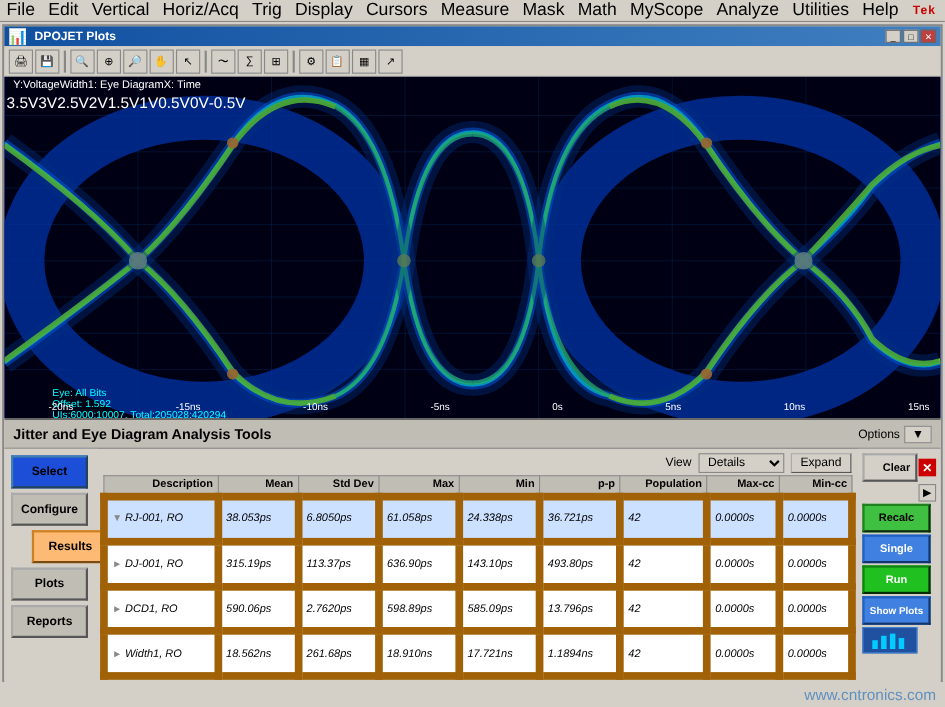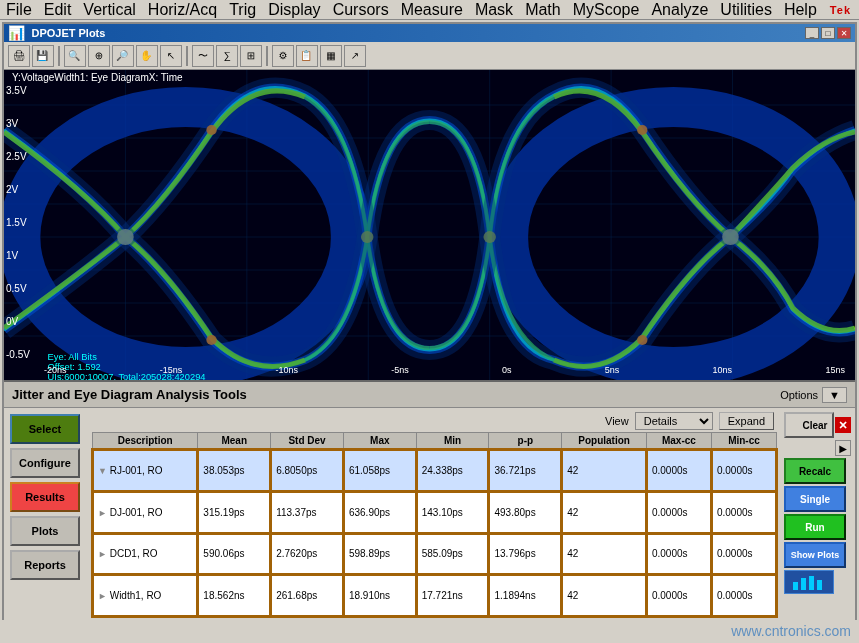--- a/index.html
+++ b/index.html
@@ -91,25 +91,24 @@
     }
     .scope-canvas {
       width: 100%;
       height: 100%;
     }
     .y-axis-labels {
       position: absolute;
       left: 2px;
       top: 15px;
       display: flex;
-      flex-direction: column;
       justify-content: space-between;
       height: 275px;
       color: white;
-      font-size: 10px;
+      font-size: 14px;
       z-index: 10;
     }
     .x-axis-labels {
       position: absolute;
       bottom: 5px;
       left: 40px;
       right: 10px;
       display: flex;
       justify-content: space-between;
       color: white;
@@ -171,25 +170,26 @@
       border: 2px outset #aaa;
       background: #c0bdb5;
       font-size: 11px;
       font-weight: bold;
       cursor: pointer;
       display: flex;
       align-items: center;
       justify-content: center;
     }
     .side-btn.active {
-      background: #ef4444;
+      background: #fdba74;
       border-color: #cc8020;
+      margin-left: 19px;
     }
     .side-btn.select-btn {
-      background: #4d7c0f;
+      background: #1d4ed8;
       border-color: #4080b0;
     }
 
     
     .table-area {
       flex: 1;
       display: flex;
       flex-direction: column;
       padding: 2px;
     }
@@ -218,29 +218,30 @@
     .data-table {
       flex: 1;
       border-collapse: collapse;
       font-size: 10px;
       width: 100%;
     }
     .data-table th {
       background: #c0bdb5;
       border: 1px solid #888;
       padding: 2px 4px;
-      text-align: center;
+      text-align: right;
       font-weight: bold;
       white-space: nowrap;
     }
     .data-table td {
-      border: 3px solid #a16207;
+      border: 7px solid #a16207;
       padding: 11px 4px;
       white-space: nowrap;
       background: white;
+      font-style: italic;
     }
     .row-expand {
       color: #888;
       cursor: pointer;
       font-size: 9px;
     }
     .row-selected td { background: #cce0ff !important; }
 
     
     .right-buttons {

